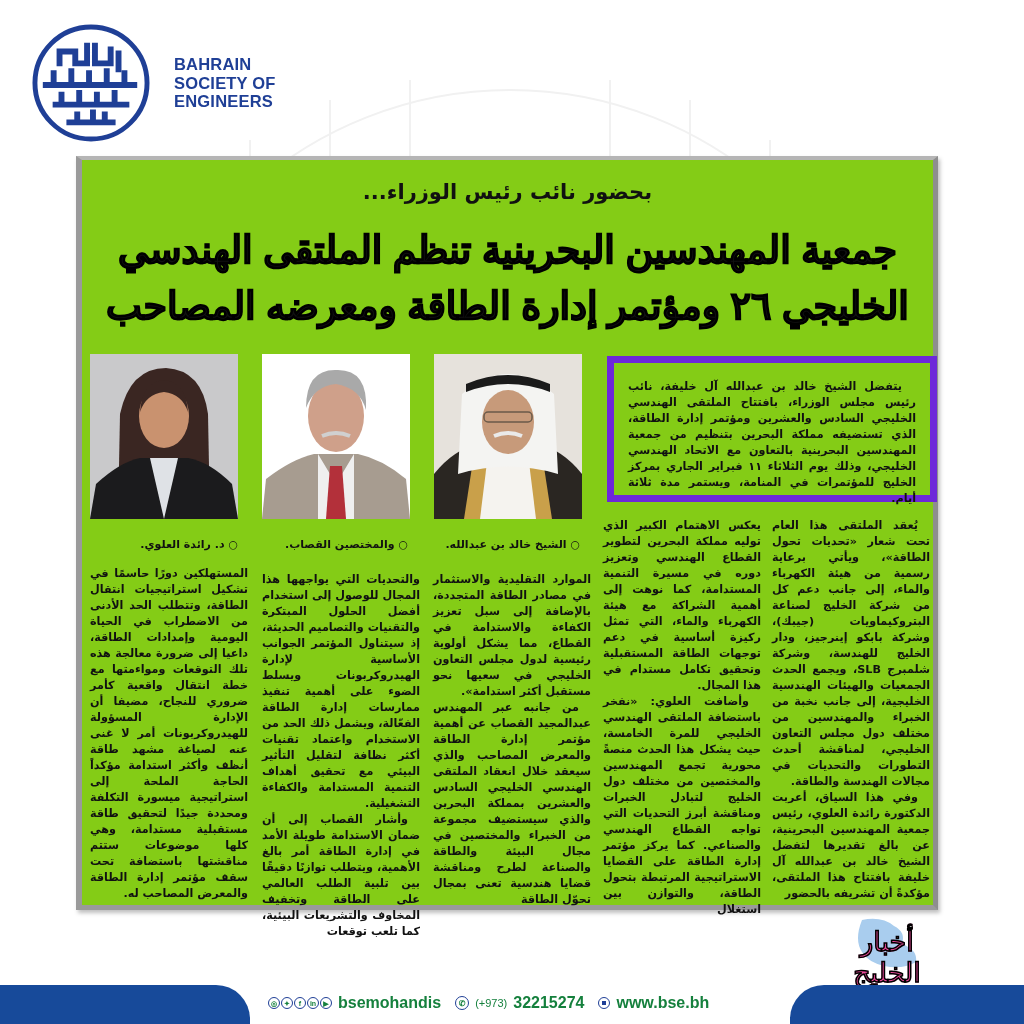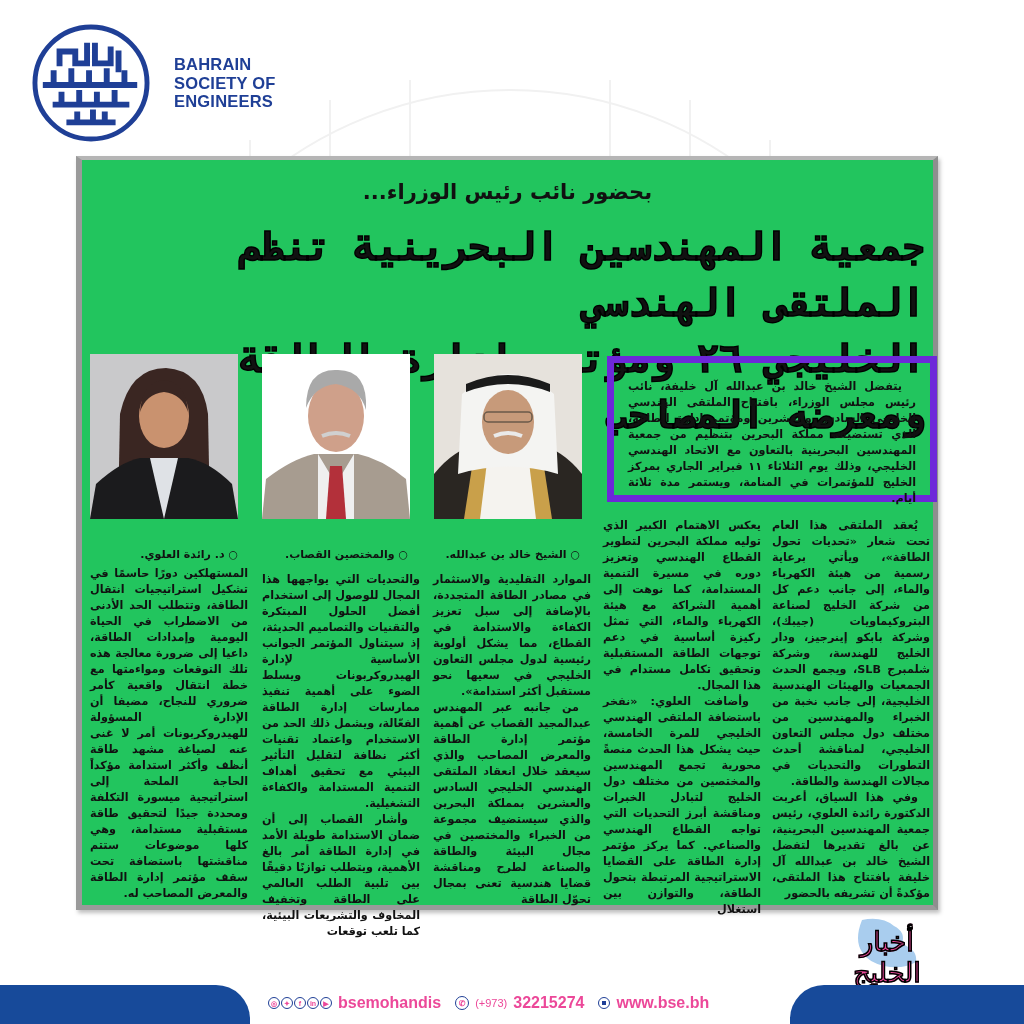--- a/index.html
+++ b/index.html
@@ -11,38 +11,38 @@
   .watermark svg { width: 100%; height: 100%; }
 
   
   .logo { position: absolute; left: 32px; top: 24px; display: flex; align-items: center; gap: 24px; }
   .logo-mark { width: 118px; height: 118px; }
   .logo-text { display: flex; flex-direction: column; color: #1f3f96; font-family: "Liberation Sans", sans-serif; font-weight: 700; font-size: 16.5px; line-height: 18.5px; letter-spacing: 0.2px; }
 
   
   .clipping {
     position: absolute; left: 76px; top: 156px; width: 862px; height: 754px;
-    background: #22c55e;
+    background: #84cc16;
     border-left: 6px solid #9a9a9a;
     border-top: 4px solid #b5b5b5;
     border-right: 5px solid #8e8e8e;
     border-bottom: 5px solid #9a9a9a;
     box-shadow: 2px 3px 4px rgba(0,0,0,0.25);
   }
   .kicker { position: absolute; top: 20px; left: 0; right: 0; text-align: center; font-family: "DejaVu Sans", sans-serif; font-weight: 700; font-size: 21px; direction: rtl; }
-  .headline { position: absolute; top: 62px; left: 8px; right: 8px; text-align: right; direction: rtl; font-family: Liberation Mono, monospace; font-weight: 900; }
+  .headline { position: absolute; top: 62px; left: 8px; right: 8px; text-align: center; direction: rtl; font-family: Liberation Sans, sans-serif; font-weight: 900; }
   .headline div { font-size: 38px; line-height: 56px; font-weight: 700; -webkit-text-stroke: 1.4px #000; letter-spacing: 0.5px; }
 
   .photo { position: absolute; width: 148px; height: 165px; top: 194px; overflow: hidden; }
   .photo svg { width: 100%; height: 100%; display: block; }
   .photo-1 { left: 352px; }
   .photo-2 { left: 180px; }
   .photo-3 { left: 8px; }
 
-  .caption { position: absolute; top: 388px; font-size: 11px; font-weight: 700; direction: rtl; text-align: right; width: 150px; }
+  .caption { position: absolute; top: 378px; font-size: 11px; font-weight: 700; direction: rtl; text-align: right; width: 150px; }
   .caption::before { content: "○ "; font-weight: 700; }
   .cap-1 { left: 348px; }
   .cap-2 { left: 176px; }
   .cap-3 { left: 6px; }
 
   .intro {
     position: absolute; left: 525px; top: 196px; width: 330px; height: 146px;
     border: 7px solid #6d28d9; padding: 16px 14px 10px 14px;
     direction: rtl; text-align: justify; text-align-last: right;
     font-size: 11.2px; font-weight: 700; line-height: 16px;
@@ -62,21 +62,21 @@
   .col-5 { left: 8px;   top: 400px; margin-top: 6px; }
 
   
   .paper-logo { position: absolute; left: 832px; top: 912px; width: 110px; height: 60px; }
   .paper-logo svg { position: absolute; left: 0; top: 0; width: 110px; height: 60px; }
   .paper-logo span { position: absolute; left: 0; right: 0; top: 14px; text-align: center; font-family: "DejaVu Serif", serif; font-weight: 900; font-size: 27px; direction: rtl; color: #ec4899; -webkit-text-stroke: 0.6px #000; }
 
   
   .footer-left { position: absolute; left: 0; top: 985px; width: 250px; height: 39px; background: #174a9a; border-top-right-radius: 34px; }
   .footer-right { position: absolute; left: 790px; top: 985px; width: 234px; height: 39px; background: #174a9a; border-top-left-radius: 34px; }
-  .contact { position: absolute; left: 268px; top: 994px; display: flex; align-items: center; gap: 6px; color: #ec4899; font-family: "Liberation Sans", sans-serif; font-weight: 700; text-align: center; }
+  .contact { position: absolute; left: 268px; top: 994px; display: flex; align-items: center; gap: 6px; color: #15803d; font-family: "Liberation Sans", sans-serif; font-weight: 700; text-align: center; }
   .social { display: flex; gap: 1px; }
   .social span { display: inline-flex; width: 12px; height: 12px; border: 1.3px solid #1f3f96; border-radius: 50%; align-items: center; justify-content: center; font-size: 7px; line-height: 1; }
   .handle { font-size: 16px; }
   .phone-icon { width: 14px; height: 14px; border: 1.5px solid #1f3f96; border-radius: 50%; display: inline-flex; align-items: center; justify-content: center; font-size: 8px; margin-left: 8px; }
   .phone-prefix { font-size: 11px; font-weight: 400; }
   .phone { font-size: 16px; }
   .web-icon { width: 12px; height: 12px; border: 1.5px solid #1f3f96; border-radius: 50%; display: inline-block; margin-left: 8px; background: radial-gradient(circle, #1f3f96 30%, transparent 32%); }
   .website { font-size: 16px; }
 </style>
 </head>

